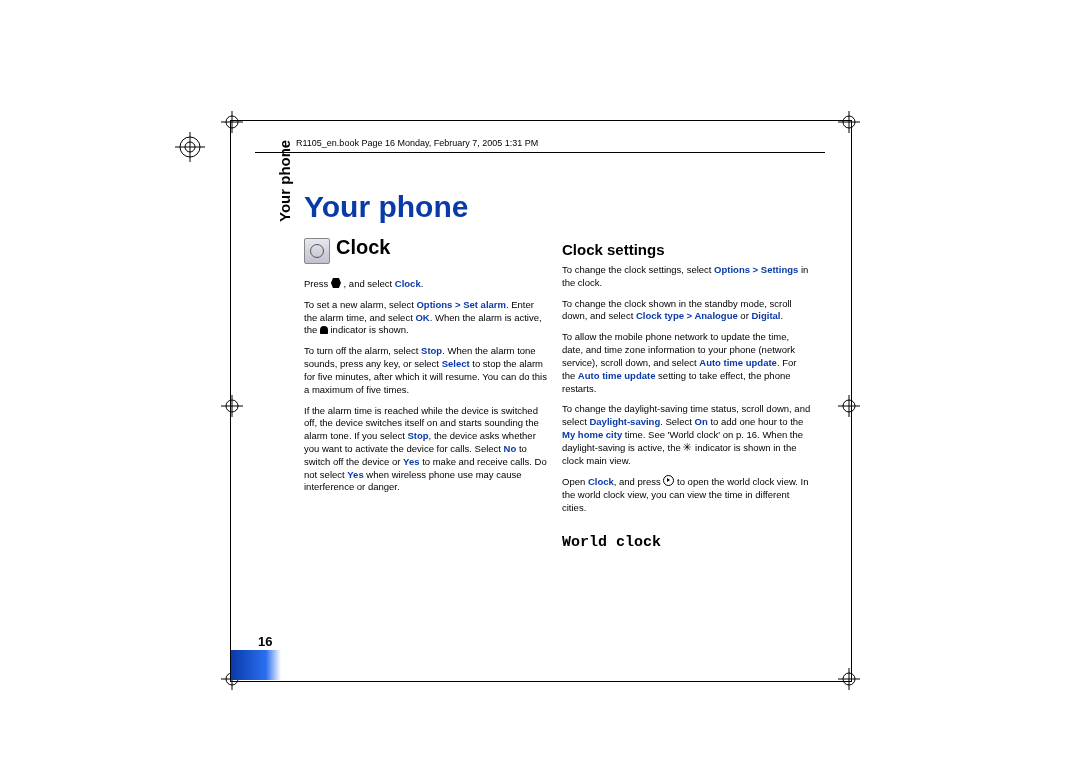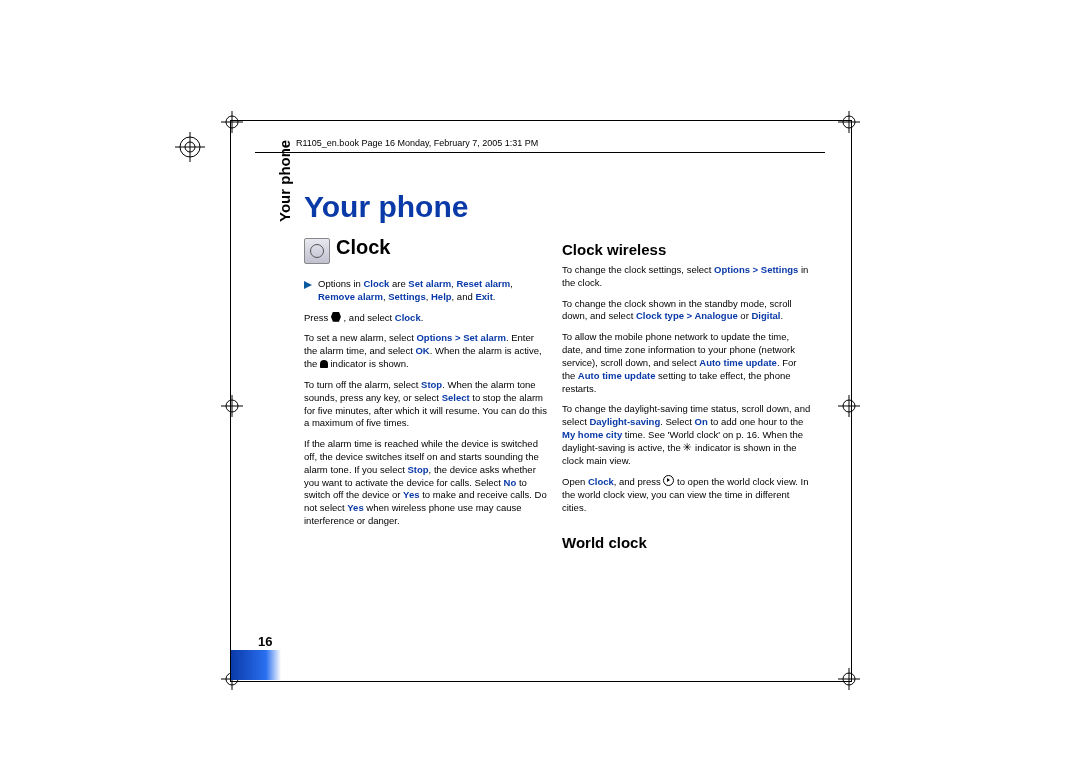--- a/index.html
+++ b/index.html
@@ -123,20 +123,21 @@
     font-weight: bold;
     color: #000;
   }
   .section-title-right2 {
     position: absolute;
     left: 562px;
     top: 534px;
     font-size: 15px;
     font-weight: bold;
     color: #000;
+    font-family: Liberation Mono, monospace;
   }
   .col-left {
     position: absolute;
     left: 304px;
     top: 278px;
     width: 245px;
     font-size: 9.5px;
     line-height: 1.35;
     color: #000;
   }
@@ -256,28 +257,24 @@
 <div class="header-rule"></div>
 
 <div class="side-label">Your phone</div>
 <div class="blue-bar"></div>
 <div class="page-num">16</div>
 
 <div class="chapter-title">Your phone</div>
 
 <div class="clock-icon"></div>
 <div class="section-title-left">Clock</div>
-<div class="section-title-right1">Clock wireless</div>
+<div class="section-title-right1">Clock settings</div>
 <div class="section-title-right2">World clock</div>
 
 <div class="col-left">
-  <p class="options-indent">
-    <span class="opt-arrow"></span>
-    <span>Options in </span><span class="link">Clock</span><span> are </span><span class="link">Set alarm</span>, <span class="link">Reset alarm</span>, <span class="link">Remove alarm</span>, <span class="link">Settings</span>, <span class="link">Help</span><span>, and </span><span class="link">Exit</span>.
-  </p>
   <p>
     <span>Press </span><span class="key-icon"></span><span> , and select </span><span class="link">Clock</span>.
   </p>
   <p>
     <span>To set a new alarm, select </span><span class="link">Options &gt; Set alarm</span><span>. Enter the alarm time, and select </span><span class="link">OK</span><span>. When the alarm is active, the </span><span class="bell-shape"></span><span> indicator is shown.</span>
   </p>
   <p>
     <span>To turn off the alarm, select </span><span class="link">Stop</span><span>. When the alarm tone sounds, press any key, or select </span><span class="link">Select</span><span> to stop the alarm for five minutes, after which it will resume. You can do this a maximum of five times.</span>
   </p>
   <p>

